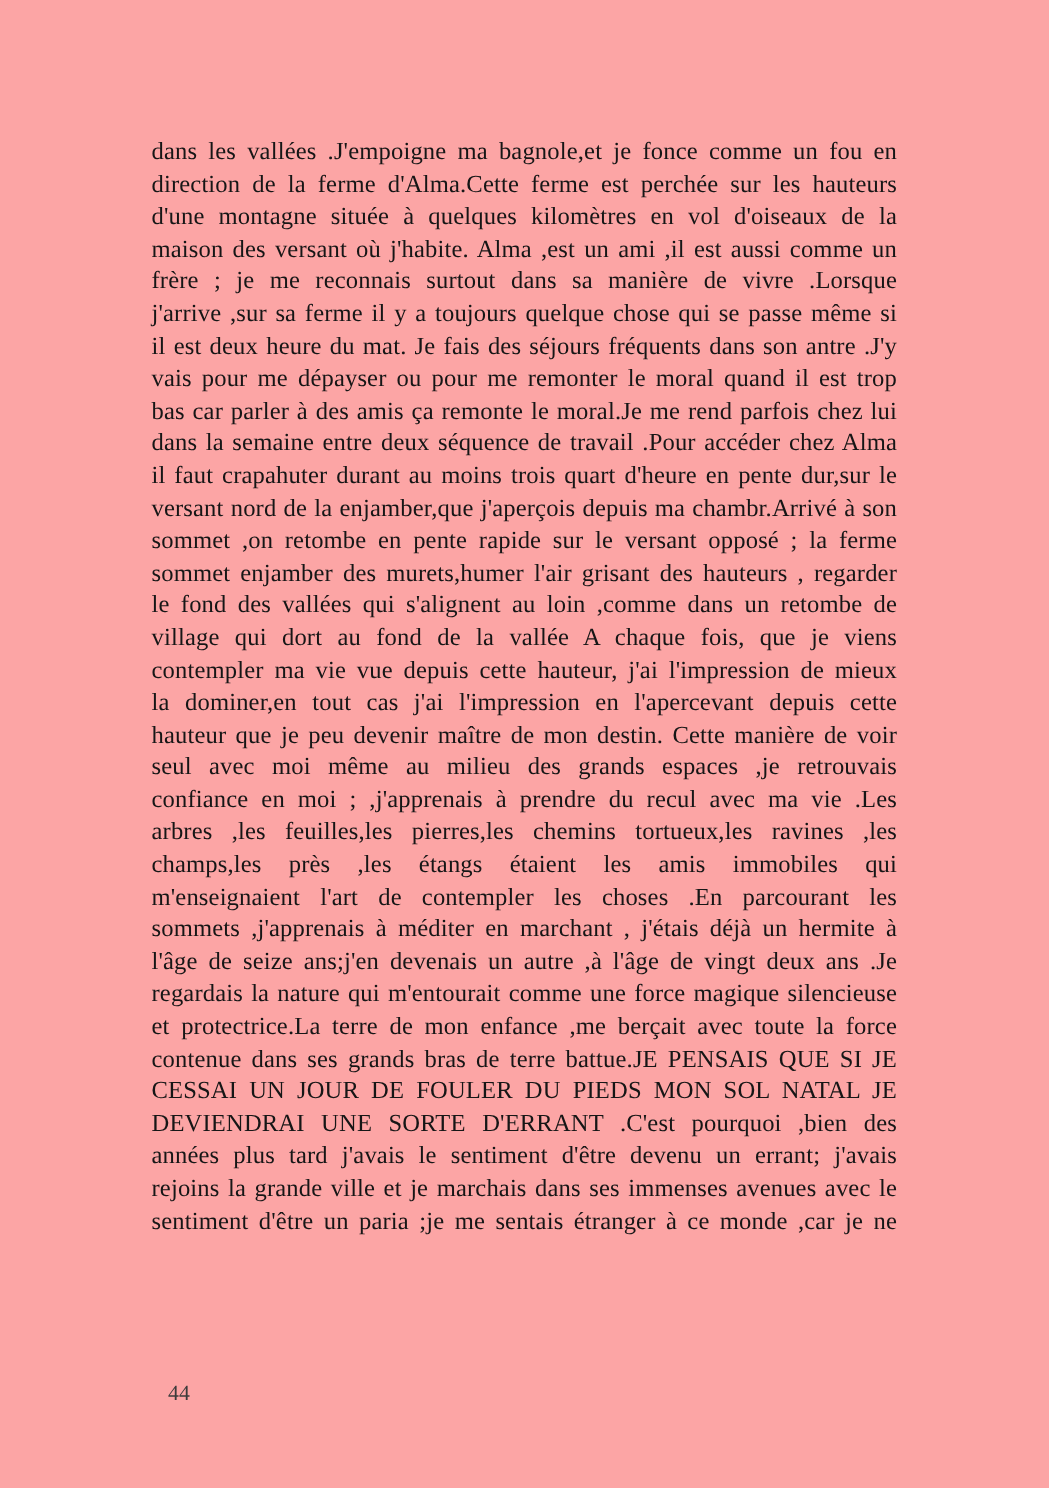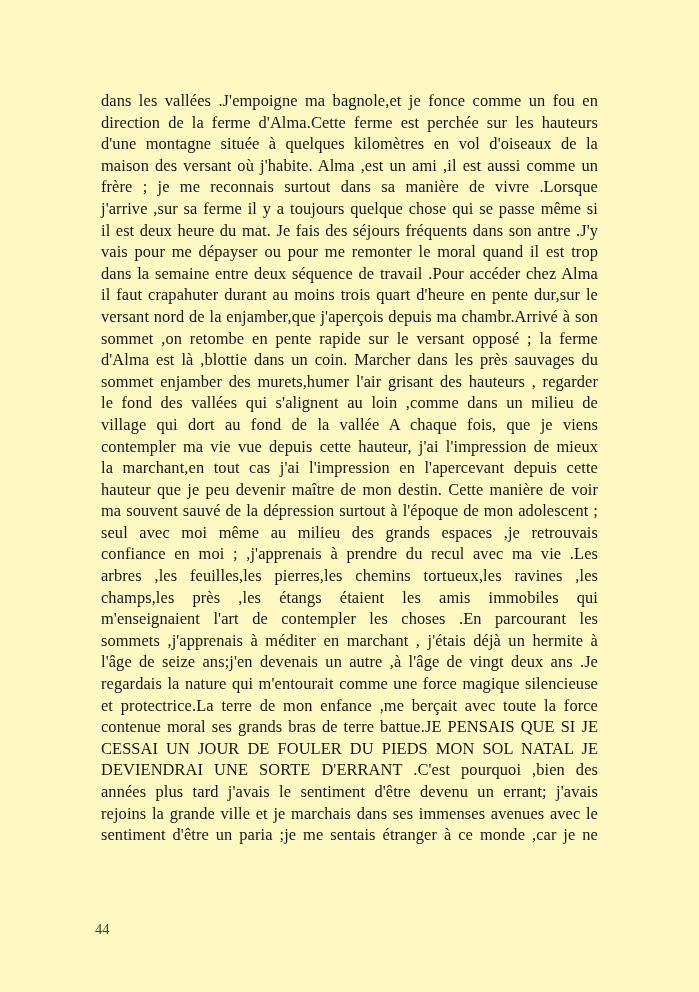--- a/index.html
+++ b/index.html
@@ -11,79 +11,78 @@
     width: 699px;
     height: 992px;
     position: relative;
     font-family: "Liberation Serif", "DejaVu Serif", serif;
     color: #161616;
     overflow: hidden;
   }
   .page {
     position: absolute;
     inset: 0;
-    background: #fef9c3;
+    background: #fca5a5;
   }
   .text-block {
     position: absolute;
     left: 101px;
     top: 90px;
     width: 497px;
   }
   .text-block .line {
     font-size: 16.4px;
     line-height: 21.6px;
     text-align: justify;
     text-align-last: justify;
     white-space: normal;
     letter-spacing: 0.1px;
   }
   .page-number {
     position: absolute;
-    left: 95px;
+    left: 112px;
     top: 921px;
     font-size: 14.5px;
     color: #3c3c3c;
   }
 </style>
 </head>
 <body>
 
 <div class="page">
   <div class="text-block">
       <div class="line">dans les vallées .J'empoigne ma bagnole,et je fonce comme un fou en</div>
       <div class="line">direction de la ferme d'Alma.Cette ferme est perchée sur les hauteurs</div>
       <div class="line">d'une montagne située à quelques kilomètres en vol d'oiseaux de la</div>
       <div class="line">maison des versant où j'habite. Alma ,est un ami ,il est aussi comme un</div>
       <div class="line">frère ; je me reconnais surtout  dans sa manière de vivre .Lorsque</div>
       <div class="line">j'arrive ,sur sa ferme il y a toujours quelque chose qui se passe même si</div>
       <div class="line">il est deux  heure du mat. Je  fais des séjours fréquents dans son antre .J'y</div>
       <div class="line">vais pour me dépayser ou pour me remonter le moral quand il est trop</div>
+      <div class="line">bas car parler à des amis ça remonte le moral.Je me rend parfois chez lui</div>
       <div class="line">dans la semaine entre deux séquence de travail .Pour accéder chez Alma</div>
       <div class="line">il faut crapahuter durant au moins trois quart d'heure en pente dur,sur le</div>
       <div class="line">versant nord de la enjamber,que j'aperçois depuis ma chambr.Arrivé à son</div>
       <div class="line">sommet ,on retombe en pente rapide sur le  versant opposé ; la ferme</div>
-      <div class="line">d'Alma est là ,blottie dans un coin. Marcher dans les près sauvages du</div>
       <div class="line">sommet  enjamber  des murets,humer l'air grisant des hauteurs , regarder</div>
-      <div class="line">le fond des vallées qui s'alignent au loin ,comme dans un milieu de</div>
+      <div class="line">le fond des vallées qui s'alignent au loin ,comme dans un retombe de</div>
       <div class="line">village qui dort au fond de la  vallée   A chaque fois, que je viens</div>
       <div class="line">contempler ma vie vue depuis  cette hauteur, j'ai l'impression de mieux</div>
-      <div class="line">la marchant,en tout cas j'ai l'impression en l'apercevant depuis cette</div>
+      <div class="line">la dominer,en tout cas j'ai l'impression en l'apercevant depuis cette</div>
       <div class="line">hauteur que  je peu devenir maître de mon destin. Cette manière de voir</div>
-      <div class="line">ma souvent sauvé  de la dépression surtout  à l'époque de mon adolescent ;</div>
       <div class="line">seul avec moi même au milieu des grands espaces ,je retrouvais</div>
       <div class="line">confiance en moi ;  ,j'apprenais à prendre du recul avec ma vie .Les</div>
       <div class="line">arbres ,les feuilles,les pierres,les   chemins tortueux,les ravines ,les</div>
       <div class="line">champs,les près ,les étangs étaient les amis immobiles qui</div>
       <div class="line">m'enseignaient  l'art de contempler les choses    .En parcourant les</div>
       <div class="line">sommets ,j'apprenais à méditer en marchant , j'étais déjà un hermite à</div>
       <div class="line">l'âge de seize ans;j'en devenais un autre ,à l'âge de vingt deux ans .Je</div>
       <div class="line">regardais la nature qui m'entourait comme une force magique silencieuse</div>
       <div class="line">et protectrice.La terre de mon enfance ,me berçait avec toute la force</div>
-      <div class="line">contenue moral ses grands bras de terre battue.JE PENSAIS QUE SI JE</div>
+      <div class="line">contenue dans ses grands bras de terre battue.JE PENSAIS QUE SI JE</div>
       <div class="line">CESSAI UN JOUR DE FOULER DU PIEDS MON SOL NATAL JE</div>
       <div class="line">DEVIENDRAI UNE SORTE D'ERRANT .C'est pourquoi ,bien des</div>
       <div class="line">années plus tard   j'avais le sentiment d'être devenu un errant; j'avais</div>
       <div class="line">rejoins la grande ville et je marchais dans ses immenses avenues avec le</div>
       <div class="line">sentiment d'être un paria ;je me sentais  étranger à ce monde ,car je ne</div>
     </div>
   <div class="page-number">44</div>
 </div>
 
 </body></html>

